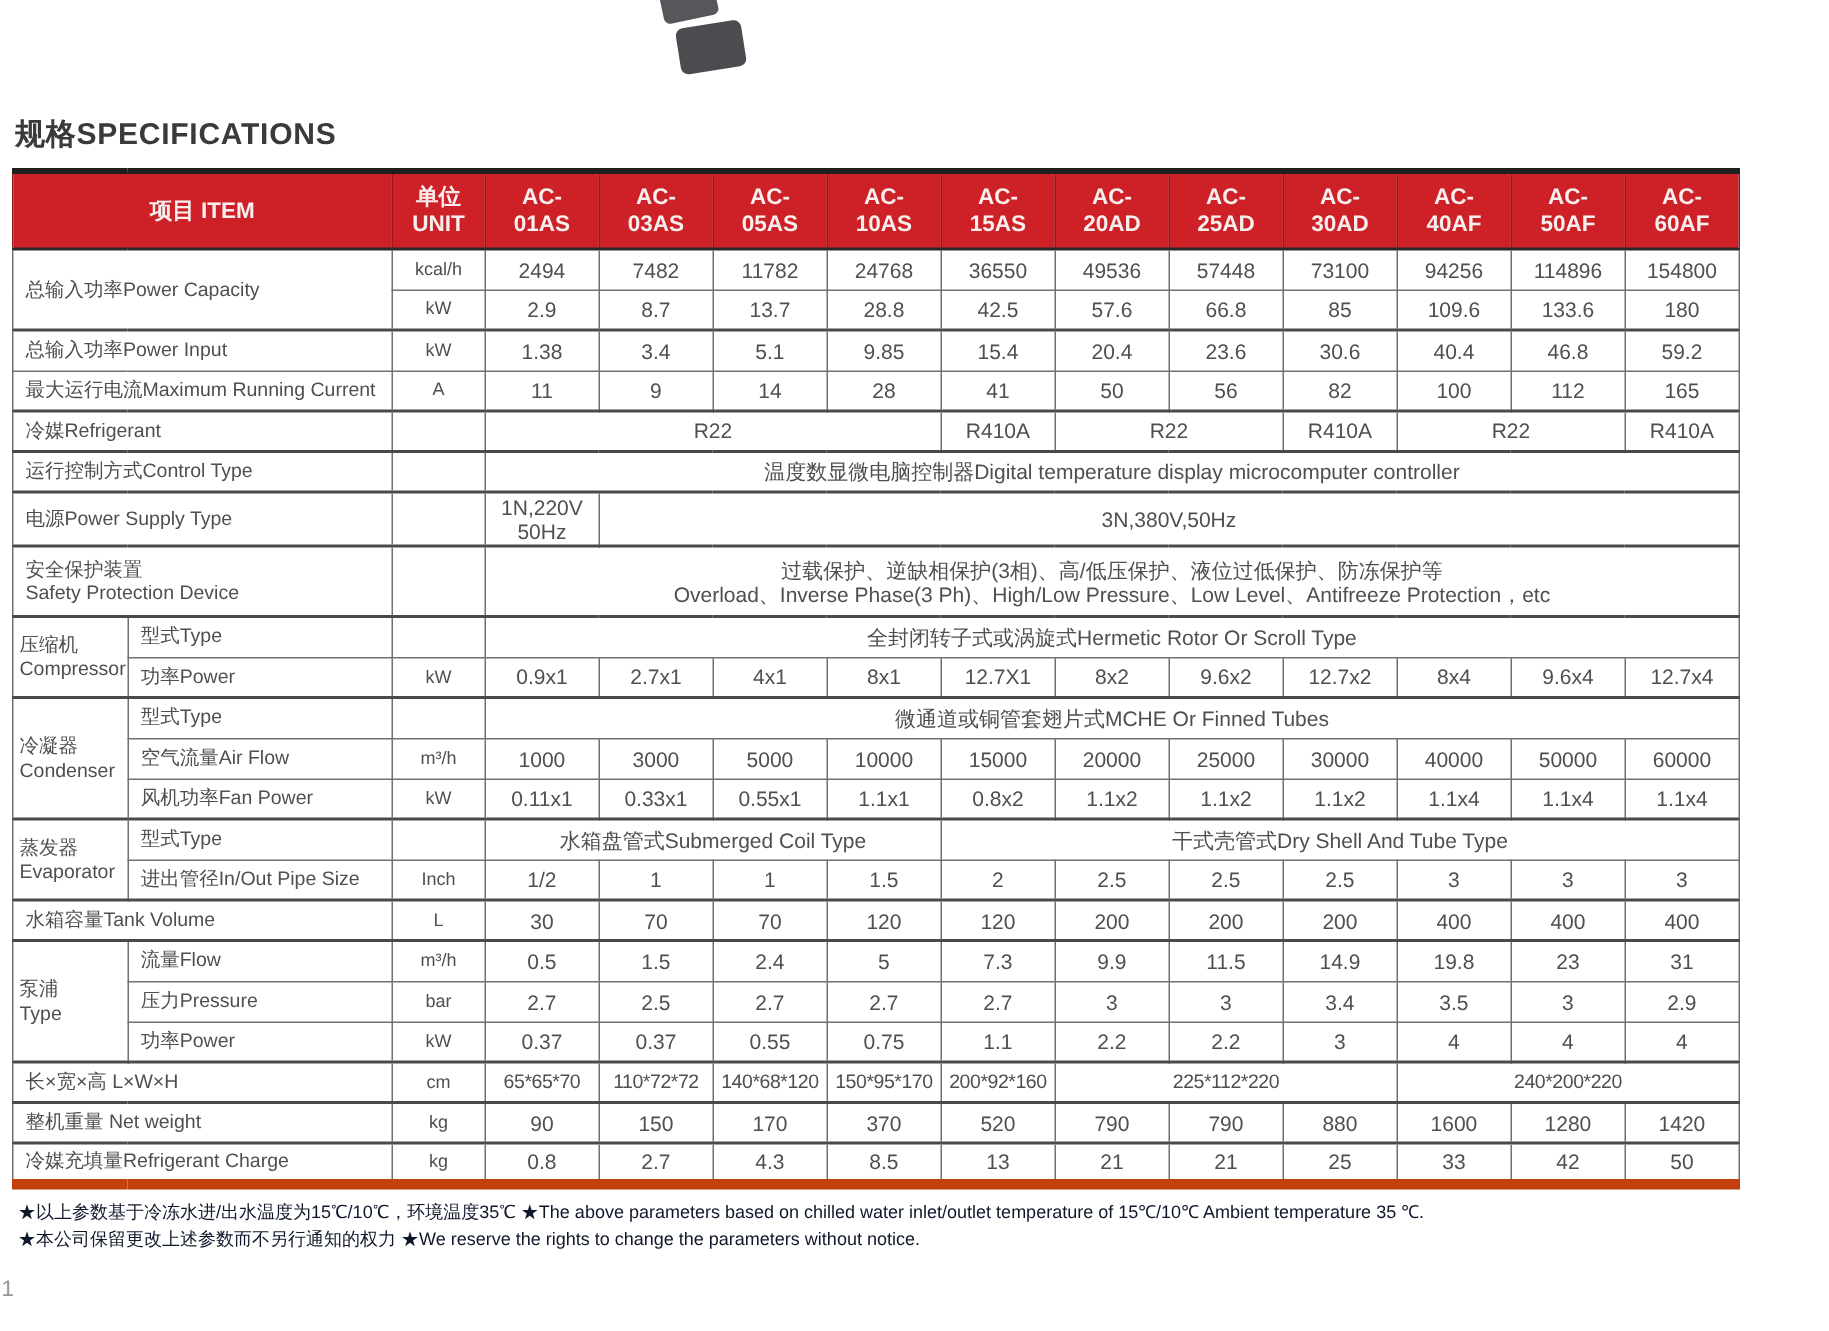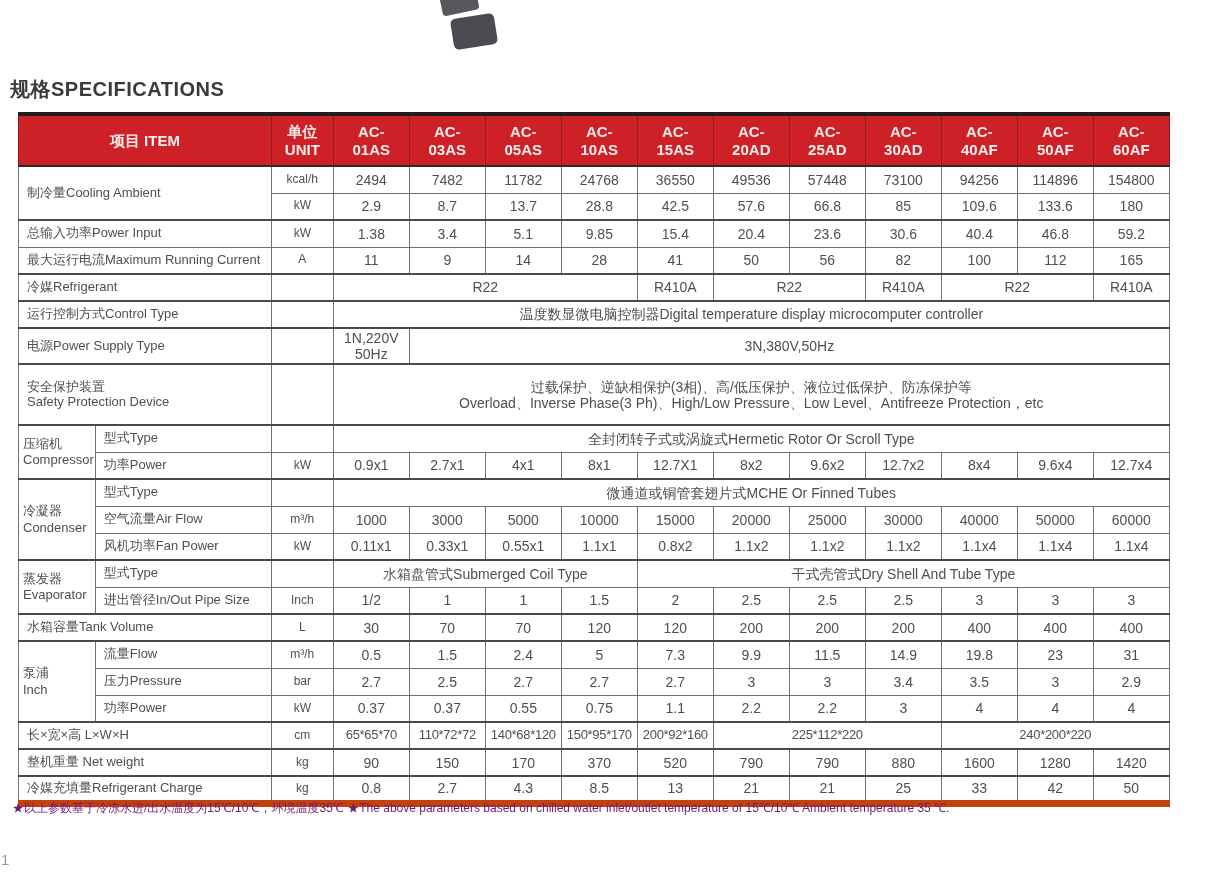--- a/index.html
+++ b/index.html
@@ -6,42 +6,42 @@
   html,body { background:#ffffff; }
   body {
     width:1219px; height:887px; position:relative; overflow:hidden;
     font-family:"Liberation Sans", sans-serif; color:#4f4f4f;
   }
   .page-title {
     position:absolute; left:10px; top:76px;
     font-size:20px; font-weight:bold; color:#3a3a3a; letter-spacing:.5px;
   }
   table.spec {
-    position:absolute; left:18px; top:112px;
+    position:absolute; left:8px; top:112px;
     border-collapse:collapse; table-layout:fixed;
   }
   .spec th, .spec td {
     border:1px solid #707070; text-align:center; vertical-align:middle;
     font-size:14px; color:#4f4f4f; white-space:pre-line; line-height:1.15; padding:1px;
   }
   .spec thead th {
     background:#cd2127; color:#f8eeee; font-weight:bold; font-size:15px;
     height:52px; border:1px solid #8d1b1f; border-top:4px solid #1f1f1f; border-bottom:2px solid #2a2a2a;
   }
   .spec tbody tr { height:27px; }
   .spec tbody tr.tall { height:25px; }
-  .spec tbody tr.xtall { height:61px;margin-left:23px; }
+  .spec tbody tr.xtall { height:47px;margin-left:23px; }
   .spec tbody tr.sep td { border-top-width:2px; border-top-color:#4a4a4a; }
   .spec tbody tr:last-child td { border-bottom:7px solid #c2410c; }
   .spec td.label { text-align:left; padding:1px 3px 1px 8px; font-size:13px; }
   .spec td.group { text-align:left; padding-left:4px; font-size:13px; line-height:1.25; }
   .spec td.sub   { text-align:left; padding-left:8px; font-size:13px;margin-top:20px; }
   .spec td.unit  { font-size:12px; }
   .spec td.dim   { font-size:13px; letter-spacing:-0.3px; padding:0; }
-  .footnotes { position:absolute; left:12px; top:799px; font-size:12px; color:#701a75; line-height:18px; }
+  .footnotes { position:absolute; left:12px; top:799px; font-size:12px; color:#0f172a; line-height:18px; }
   .page-number { position:absolute; left:1px; top:851px; font-size:15px; color:#979797; }
   .artifact { position:absolute; background:#55575a; }
   .artifact-1 { left:441px; top:-7px; width:37px; height:20px; border-radius:4px; transform:rotate(-12deg); }
   .artifact-2 { left:452px; top:16px; width:44px; height:31px; border-radius:5px; transform:rotate(-9deg); background:#4a4c4f; }
 </style>
 </head>
 <body>
 
 <div class="artifact artifact-1"></div>
 <div class="artifact artifact-2"></div>
@@ -89,21 +89,21 @@
         <th>AC-
 40AF</th>
         <th>AC-
 50AF</th>
         <th>AC-
 60AF</th>
       </tr>
     </thead>
     <tbody>
       <tr>
-        <td colspan="2" rowspan="2" class="label">制冷量Cooling Ambient</td>
+        <td colspan="2" rowspan="2" class="label">总输入功率Power Capacity</td>
         <td class="unit">kcal/h</td>
         <td>2494</td>
         <td>7482</td>
         <td>11782</td>
         <td>24768</td>
         <td>36550</td>
         <td>49536</td>
         <td>57448</td>
         <td>73100</td>
         <td>94256</td>
@@ -275,21 +275,21 @@
         <td>120</td>
         <td>200</td>
         <td>200</td>
         <td>200</td>
         <td>400</td>
         <td>400</td>
         <td>400</td>
       </tr>
       <tr class="sep">
         <td rowspan="3" class="group">泵浦
-Inch</td>
+Type</td>
         <td class="sub">流量Flow</td>
         <td class="unit">m³/h</td>
         <td>0.5</td>
         <td>1.5</td>
         <td>2.4</td>
         <td>5</td>
         <td>7.3</td>
         <td>9.9</td>
         <td>11.5</td>
         <td>14.9</td>
@@ -366,15 +366,16 @@
         <td>25</td>
         <td>33</td>
         <td>42</td>
         <td>50</td>
       </tr>
     </tbody>
   </table>
 
 <div class="footnotes">
   <div>★以上参数基于冷冻水进/出水温度为15℃/10℃，环境温度35℃  ★The above parameters based on chilled water inlet/outlet temperature of 15℃/10℃ Ambient temperature 35 ℃.</div>
+  <div>★本公司保留更改上述参数而不另行通知的权力  ★We reserve the rights to change the parameters without notice.</div>
 </div>
 
 <div class="page-number">1</div>
 
 </body></html>

